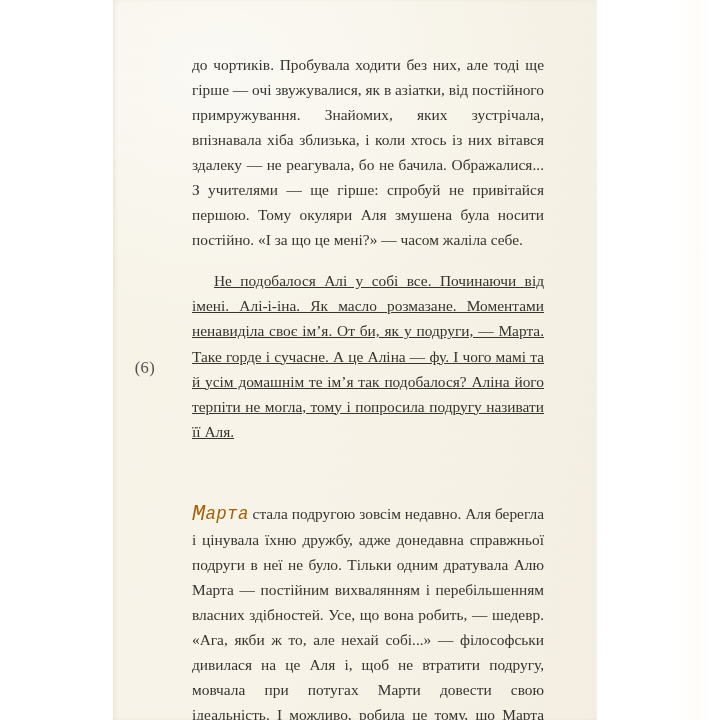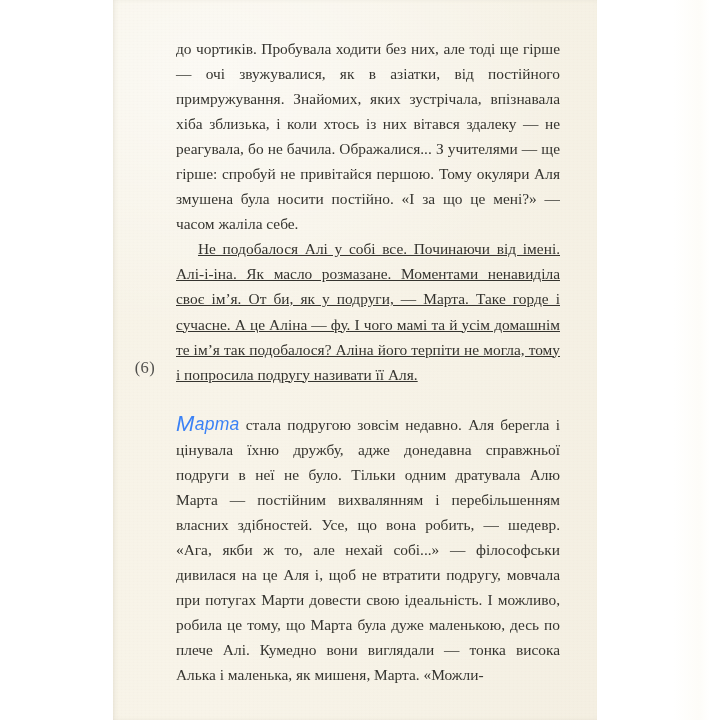--- a/index.html
+++ b/index.html
@@ -70,46 +70,46 @@
 
   
   #text-column {
     position: absolute;
     left: 176px;
     top: 36px;
     width: 384px;
   }
 
   .para {
-    margin: 0;
+    margin: 16px;
     font-size: 15.4px;
     line-height: 25.05px;
     text-align: justify;
     text-justify: inter-word;
     color: #35342f;
     hyphens: manual;
     -webkit-hyphens: manual;
   }
 
   .para.indent {
     text-indent: 22px;
     text-decoration: underline;
   }
 
   .para-gap {
     height: 25px;
   }
 
   
   .script-word {
-    font-family: Liberation Sans, sans-serif;
+    font-family: Liberation Mono, monospace;
     font-style: italic;
     font-size: 17.5px;
     letter-spacing: 0.3px;
-    color: #3b82f6;
+    color: #a16207;
     position: relative;
     top: 0.5px;
   }
   .script-word .cap {
     font-size: 22px;
     line-height: 0;
     position: relative;
     top: 1px;
   }
 </style>

